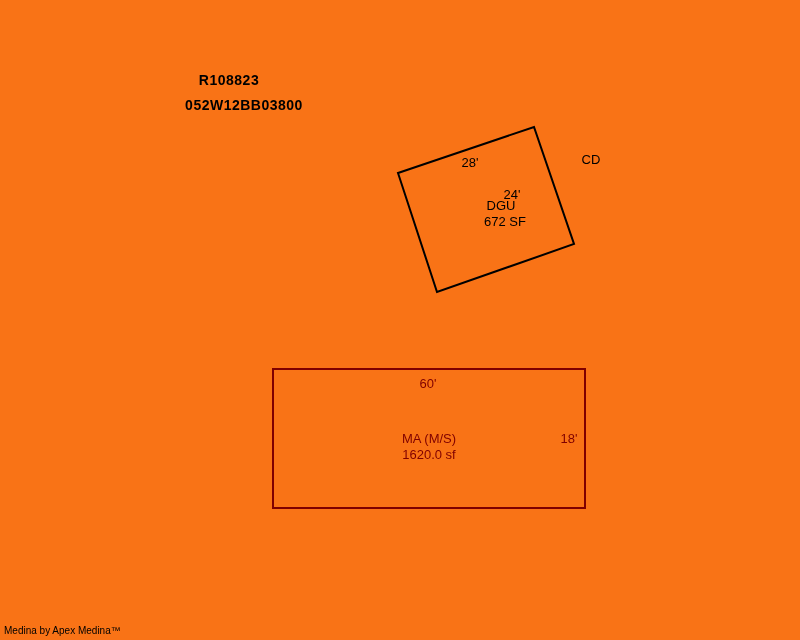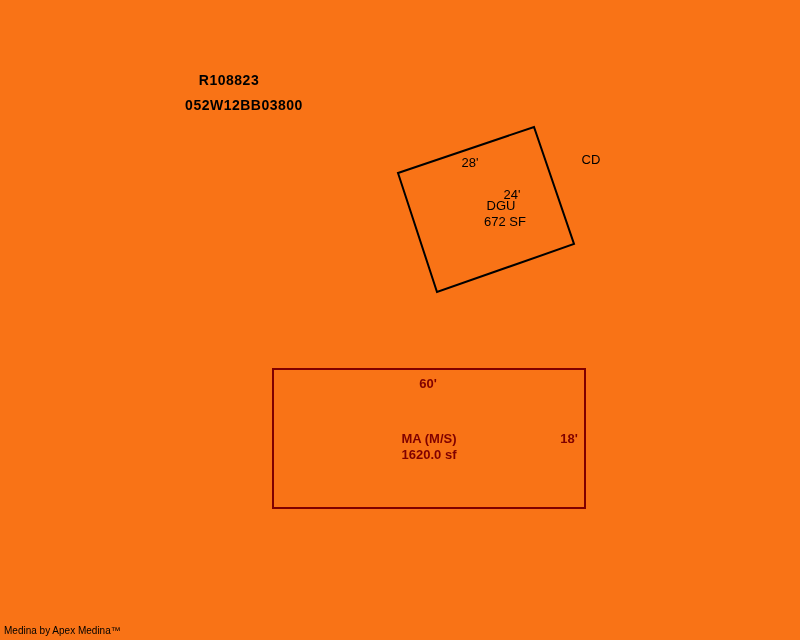--- a/index.html
+++ b/index.html
@@ -30,21 +30,21 @@
     font-size: 13px;
     line-height: 1;
   }
   .lbl.hdr {
     font-size: 14px;
     font-weight: bold;
     letter-spacing: 0.5px;
   }
   .lbl.maroon {
     color: #7f0000;
-    font-weight: bold;
+    font-weight: normal;
   }
   .footer-credit {
     position: absolute;
     left: 4px;
     top: 626px;
     transform: none;
     font-size: 10px;
     color: #000000;
     white-space: nowrap;
   }

